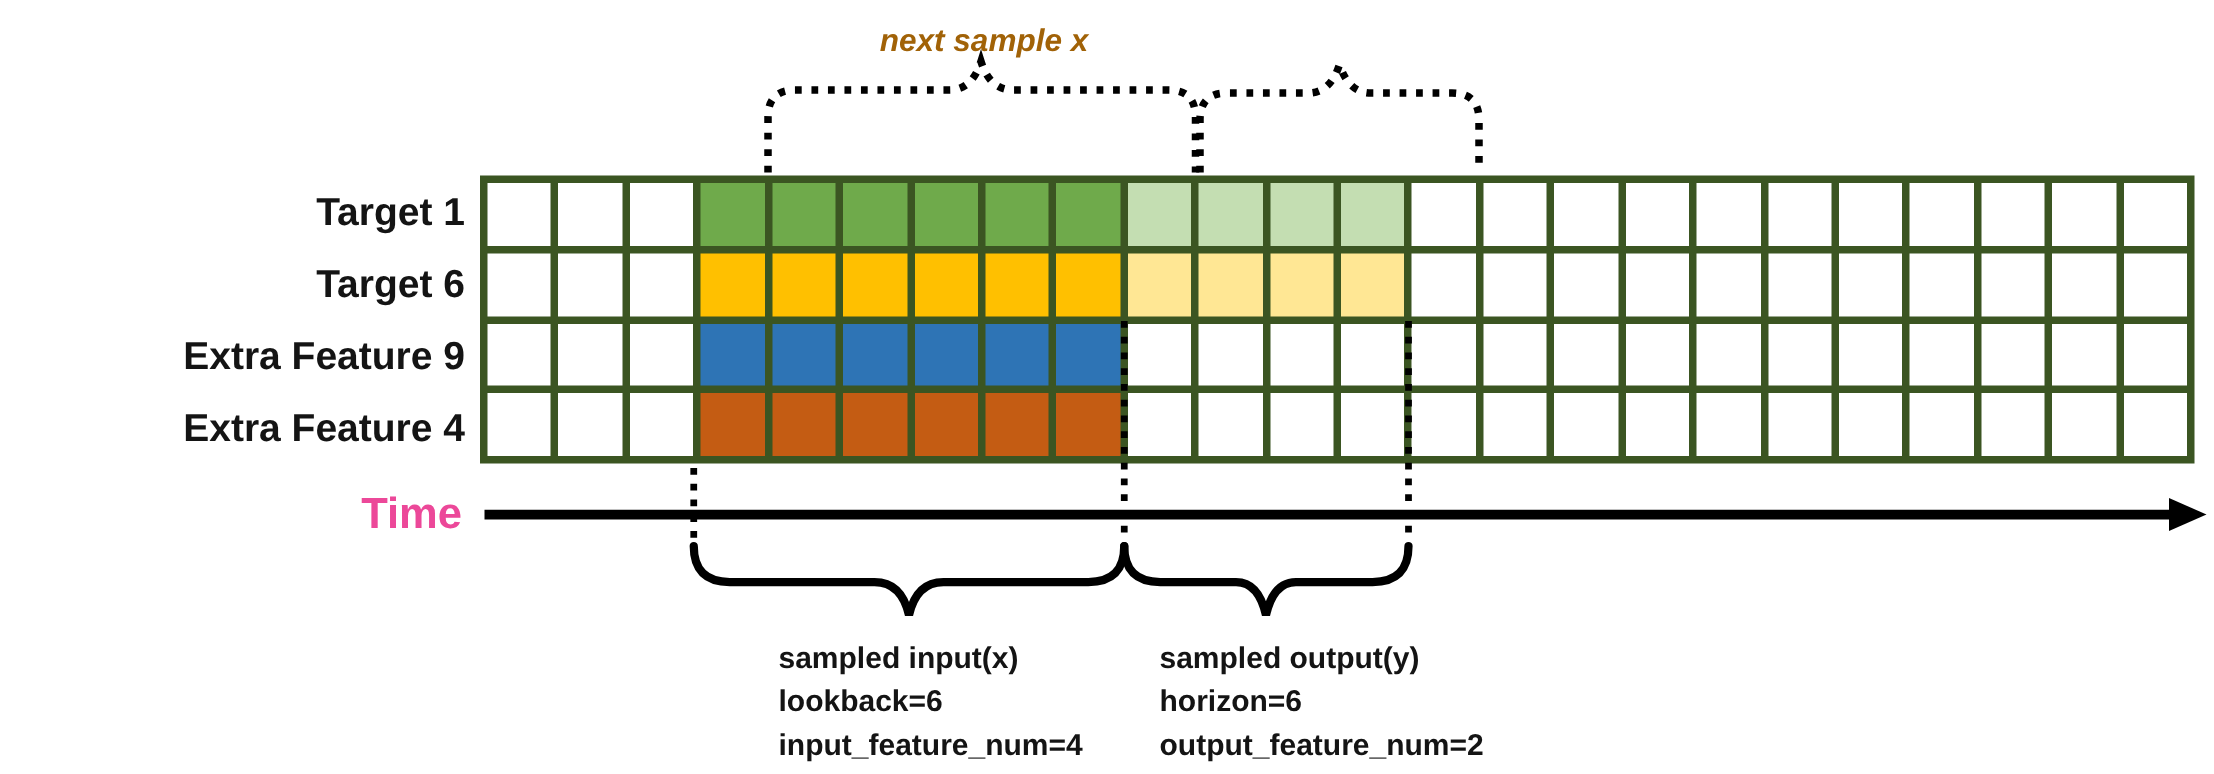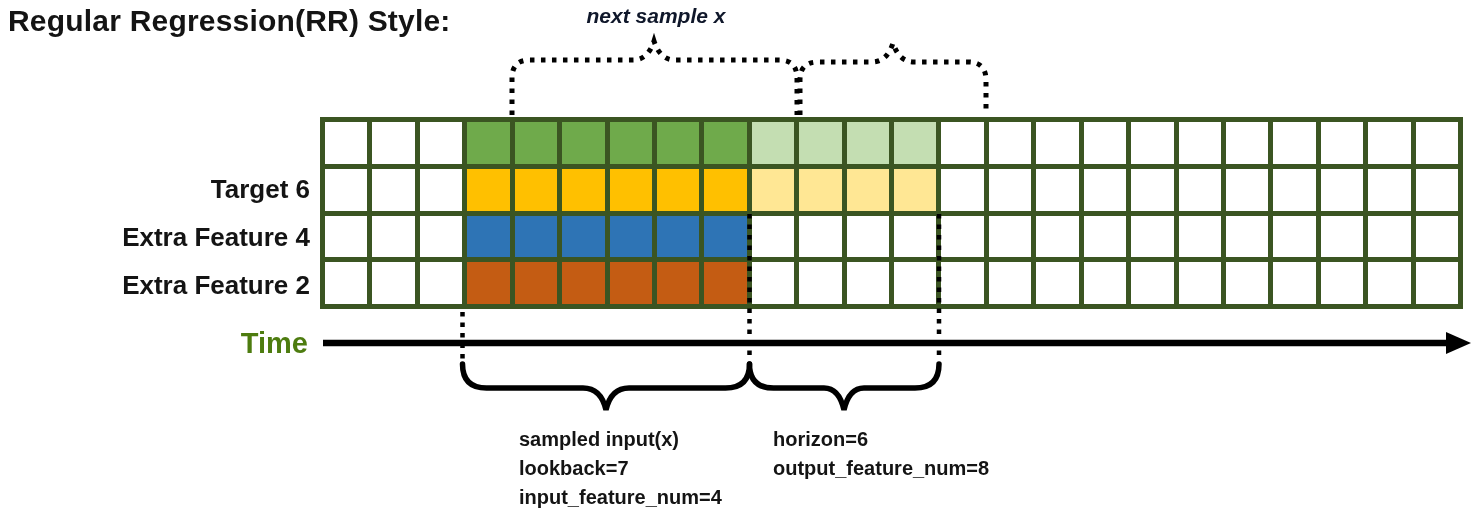--- a/index.html
+++ b/index.html
@@ -16,44 +16,44 @@
     text-align:right; font-size:26px; font-weight:700; color:#141414;
   }
   .grid {
     position:absolute; left:320px; top:117px; width:1143px; height:192px;
     display:grid; grid-template-columns:repeat(24,1fr); grid-template-rows:repeat(4,1fr);
     gap:5px; padding:5px; box-sizing:border-box;
   }
   .cell { background:#ffffff; }
   .overlay { position:absolute; left:0; top:0; width:1476px; height:516px; pointer-events:none; }
   .sample-label {
-    position:absolute; top:4px; transform:translateX(-50%);
-    font-size:21px; font-style:italic; font-weight:600; color:#0f172a; white-space:nowrap;
+    position:absolute; top:16px; transform:translateX(-50%);
+    font-size:21px; font-style:italic; font-weight:600; color:#a16207; white-space:nowrap;
   }
   .time-label {
     position:absolute; left:0; top:327px; width:308px; text-align:right;
-    font-size:29px; font-weight:700; color:#4d7c0f;
+    font-size:29px; font-weight:700; color:#ec4899;
   }
   .text-block {
     position:absolute; top:425px; font-size:20px; font-weight:600;
     line-height:29px; color:#141414; white-space:nowrap;
   }
   .tb-left { left:519px; }
   .tb-right { left:773px; }
 </style>
 </head>
 <body>
 
 <div class="canvas">
 
-  <div class="title">Regular Regression(RR) Style:</div>
 
+  <div class="row-label" style="top:117px;">Target 1</div>
   <div class="row-label" style="top:165px;">Target 6</div>
-  <div class="row-label" style="top:213px;">Extra Feature 4</div>
-  <div class="row-label" style="top:261px;">Extra Feature 2</div>
+  <div class="row-label" style="top:213px;">Extra Feature 9</div>
+  <div class="row-label" style="top:261px;">Extra Feature 4</div>
 
   <div class="grid" id="grid" style="background: rgb(59, 85, 34);">
       <div class="cell" style="background: rgb(255, 255, 255);"></div>
       <div class="cell" style="background: rgb(255, 255, 255);"></div>
       <div class="cell" style="background: rgb(255, 255, 255);"></div>
       <div class="cell" style="background: rgb(111, 170, 75);"></div>
       <div class="cell" style="background: rgb(111, 170, 75);"></div>
       <div class="cell" style="background: rgb(111, 170, 75);"></div>
       <div class="cell" style="background: rgb(111, 170, 75);"></div>
       <div class="cell" style="background: rgb(111, 170, 75);"></div>
@@ -164,22 +164,23 @@
 
     <path d="M 749.5 364 Q 749.5 388 773.5 388 L 824 388 Q 839 388 844 410 Q 849 388 864 388 L 915 388 Q 939 388 939 364" fill="none" stroke="#000" stroke-width="5.5" stroke-linecap="round"></path>
   </svg>
 
   <div class="sample-label" style="left:656px;">next sample x</div>
 
   <div class="time-label">Time</div>
 
   <div class="text-block tb-left">
     <div>sampled input(x)</div>
-    <div>lookback=7</div>
+    <div>lookback=6</div>
     <div>input_feature_num=4</div>
   </div>
 
   <div class="text-block tb-right">
+    <div>sampled output(y)</div>
     <div>horizon=6</div>
-    <div>output_feature_num=8</div>
+    <div>output_feature_num=2</div>
   </div>
 
 </div>
 
 </body></html>

